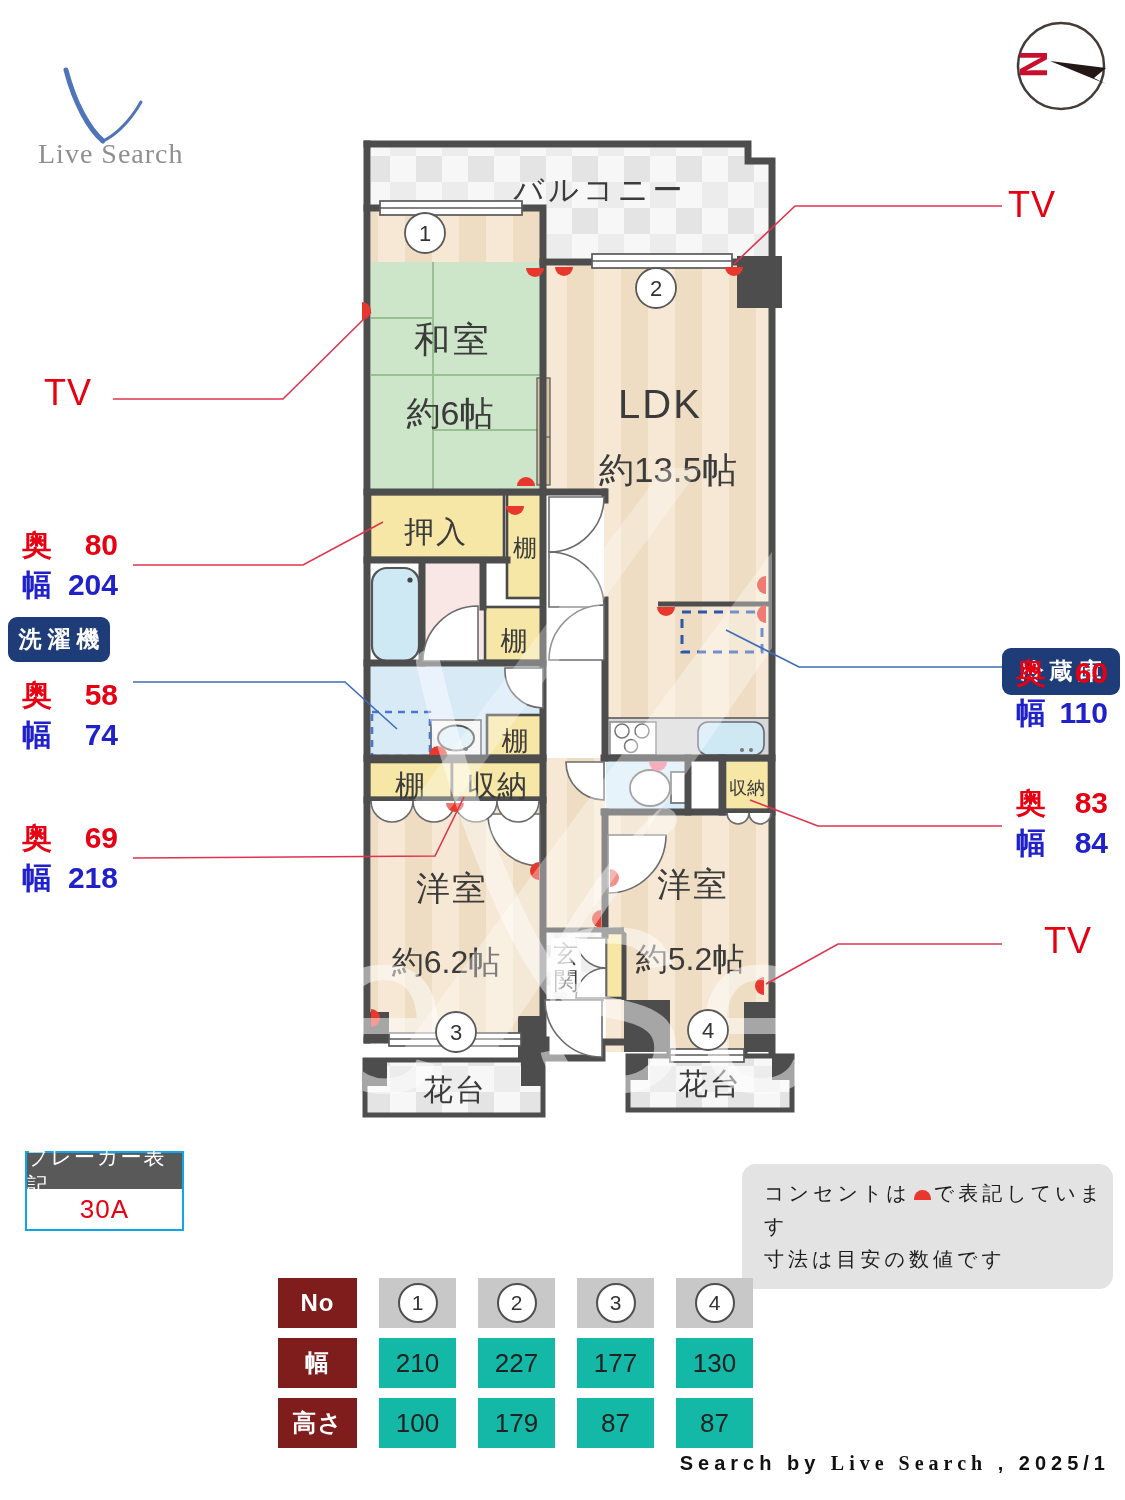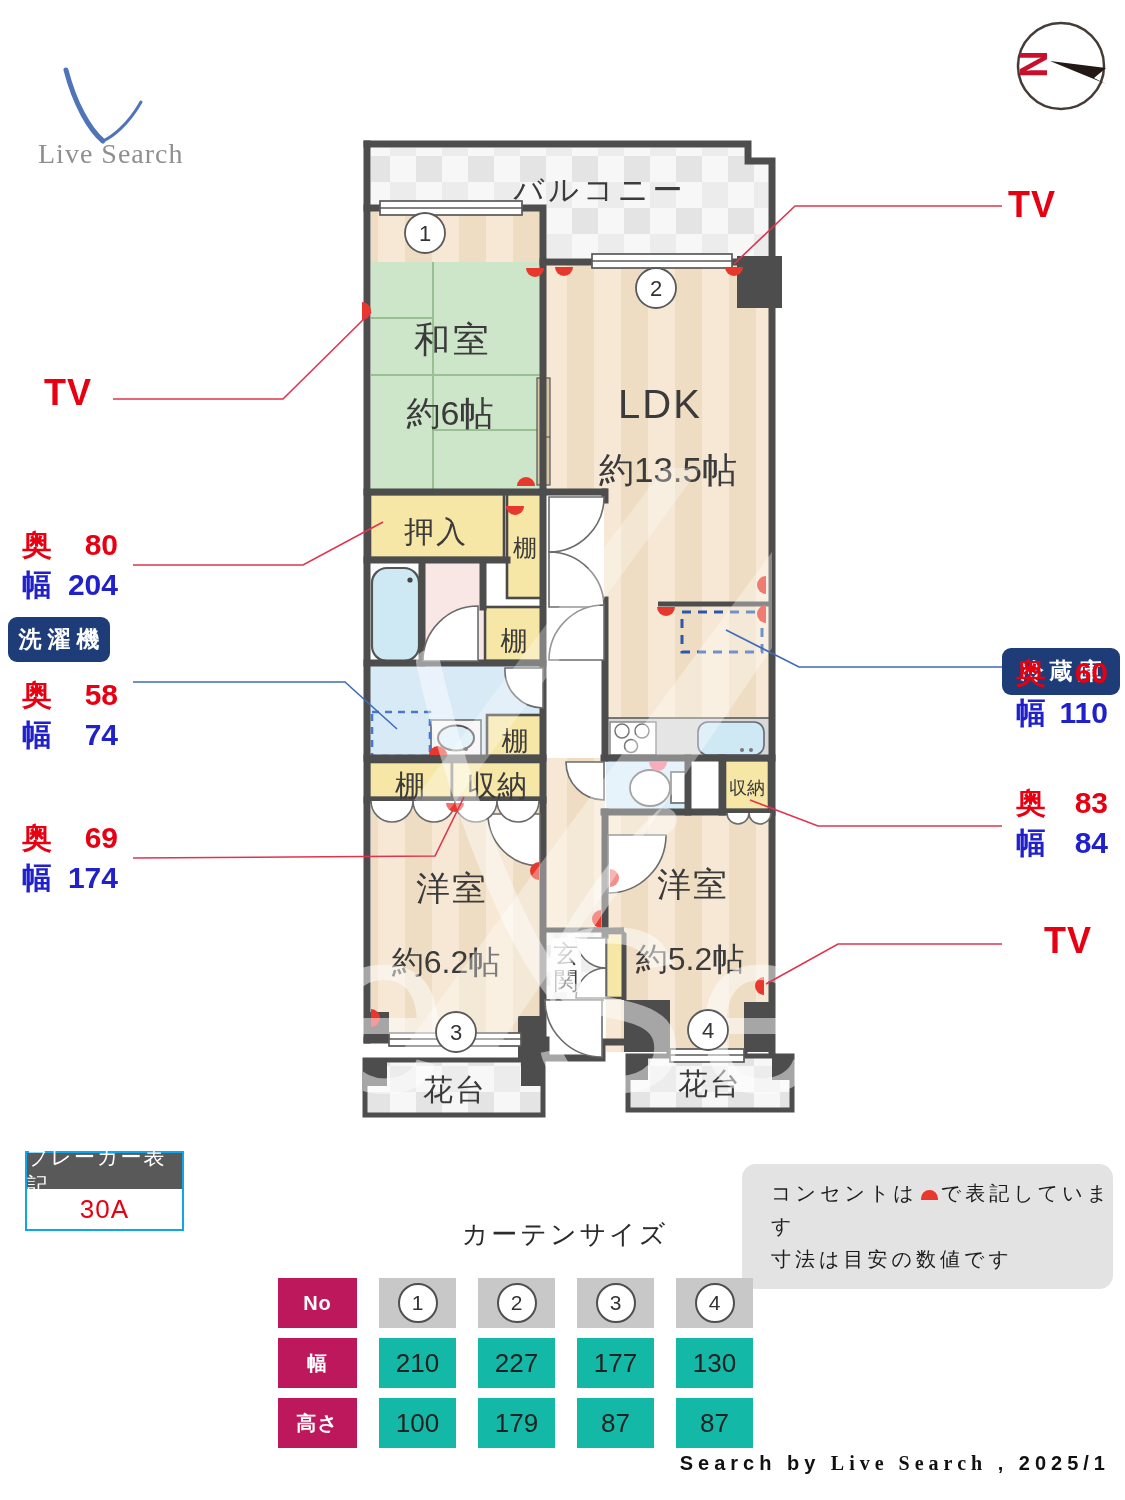--- a/index.html
+++ b/index.html
@@ -4,46 +4,46 @@
 <style>
   html,body{margin:0;padding:0;background:#fff;}
   body{font-family:"Liberation Sans","DejaVu Sans",sans-serif;}
   #stage{position:relative;width:1125px;height:1500px;background:#fff;overflow:hidden;}
   .abs{position:absolute;}
   svg text{font-family:"Liberation Sans","DejaVu Sans",sans-serif;}
   
   .logo-text{left:38px;top:138px;width:170px;font-family:"Liberation Serif","DejaVu Serif",serif;
     font-size:28px;color:#8f8f8f;letter-spacing:1px;}
   
-  .tv{color:#e60012;font-size:36px;font-weight:700;letter-spacing:1px;}
+  .tv{color:#e60012;font-size:36px;font-weight:400;letter-spacing:1px;}
   .dims{display:flex;flex-direction:column;gap:7px;font-weight:bold;font-size:30px;line-height:33px;}
   .dims .row{display:flex;justify-content:space-between;}
   .dims.left-side .row{width:96px;}
   .dims.right-side .row{width:92px;}
   .red{color:#e60012;} .blue{color:#2121cc;}
   .badge{background:#1d3c78;color:#fff;border-radius:9px;display:flex;align-items:center;
     justify-content:center;letter-spacing:6px;font-size:23px;font-weight:bold;text-indent:6px;}
   
   .breaker{left:25px;top:1151px;width:155px;border:2px solid #0ea5e9;background:#fff;}
   .breaker .hd{background:#595959;color:#fff;font-size:21px;letter-spacing:2px;height:36px;
     display:flex;align-items:center;justify-content:center;}
   .breaker .val{height:40px;display:flex;align-items:center;justify-content:center;
     color:#e60012;font-size:26px;font-weight:400;letter-spacing:1px;}
   
   .note{left:742px;top:1164px;width:371px;box-sizing:border-box;background:#e3e3e3;border-radius:14px;
-    padding:13px 0 13px 29px;font-size:20px;letter-spacing:4px;line-height:33px;color:#1c1c1c;}
+    padding:13px 0 13px 22px;font-size:20px;letter-spacing:4px;line-height:33px;color:#1c1c1c;}
   .dome{display:inline-block;width:17px;height:10px;background:#e8372d;
     border-radius:9px 9px 0 0;margin:0 3px;vertical-align:baseline;}
   
   .curtain-title{left:415px;top:1217px;width:300px;text-align:center;font-size:26px;
     letter-spacing:3px;color:#2b2b2b;}
   .ctable{left:278px;top:1278px;display:grid;grid-template-columns:79px 77px 77px 77px 77px;
     column-gap:22px;row-gap:10px;}
   .ctable>div{height:50px;display:flex;align-items:center;justify-content:center;}
-  .ctable .th{background:#be185d;color:#fff;font-size:20px;font-weight:bold;letter-spacing:1px;}
+  .ctable .th{background:#7f1d1d;color:#fff;font-size:24px;font-weight:bold;letter-spacing:1px;}
   .ctable .num{background:#c8c8c8;}
   .ctable .val{background:#14b8a6;font-size:26px;color:#222;}
   .circ{width:36px;height:36px;border:2px solid #4f4f4f;border-radius:50%;background:#fff;
     display:flex;align-items:center;justify-content:center;font-size:21px;color:#333;}
   
   .credit{right:15px;top:1452px;font-size:20px;letter-spacing:5px;color:#111;font-weight:600;}
   .credit .brand{font-family:"Liberation Serif","DejaVu Serif",serif;font-weight:bold;}
 </style>
 </head>
 <body>
@@ -315,21 +315,21 @@
       </div>
 </div>
 
 <div class="abs dims left-side" style="left:22px;top:821px;">
   <div class="row">
         <span class="red">奥</span>
         <span class="red">69</span>
       </div>
   <div class="row">
         <span class="blue">幅</span>
-        <span class="blue">174</span>
+        <span class="blue">218</span>
       </div>
 </div>
 
 <div class="abs badge" style="left:1002px;top:603px;width:118px;height:47px;margin-top:45px;">冷蔵庫</div>
 
 <div class="abs dims right-side" style="left:1016px;top:656px;">
   <div class="row">
         <span class="red">奥</span>
         <span class="red">60</span>
       </div>
@@ -353,21 +353,20 @@
 <div class="abs breaker">
   <div class="hd">ブレーカー表記</div>
   <div class="val">30A</div>
 </div>
 
 <div class="abs note">
   <div><span>コンセントは</span><span class="dome"></span><span>で表記しています</span></div>
   <div>寸法は目安の数値です</div>
 </div>
 
-<div class="abs curtain-title">カーテンサイズ</div>
 
 <div class="abs ctable">
   <div class="th">No</div>
   <div class="num">
         <span class="circ">1</span>
       </div>
   <div class="num">
         <span class="circ">2</span>
       </div>
   <div class="num">

